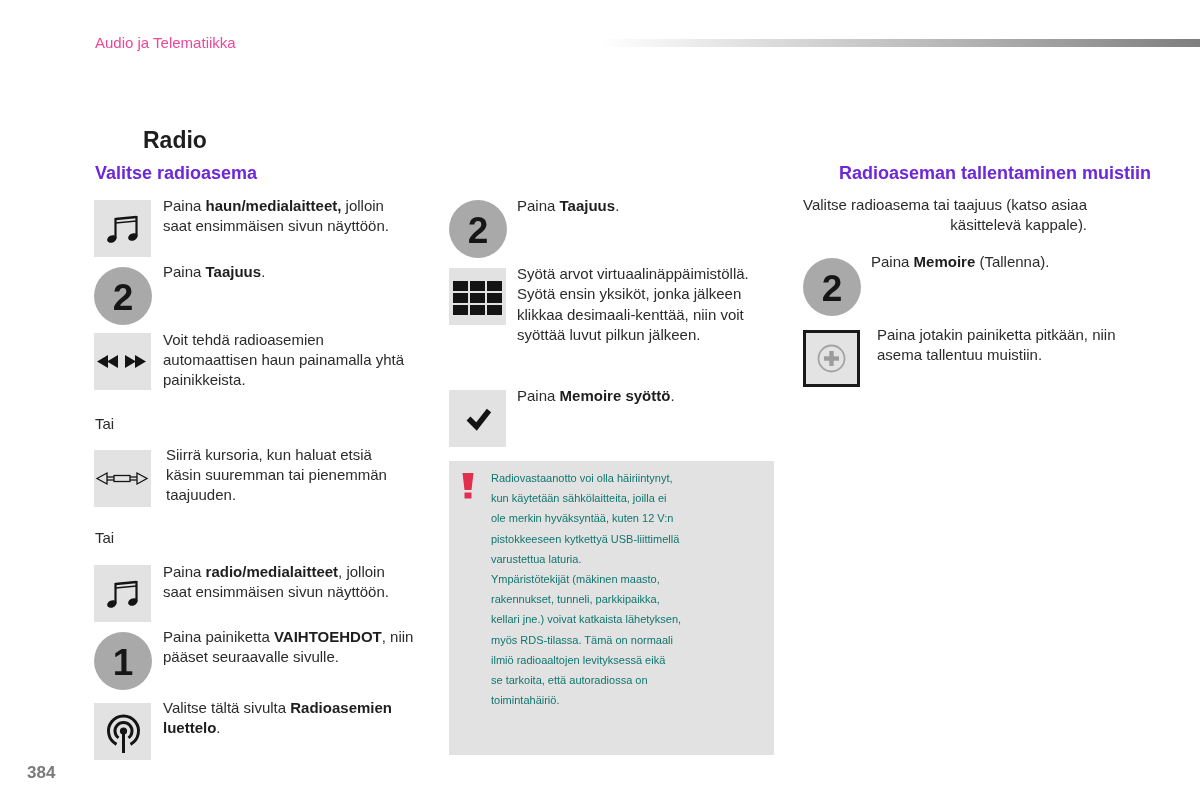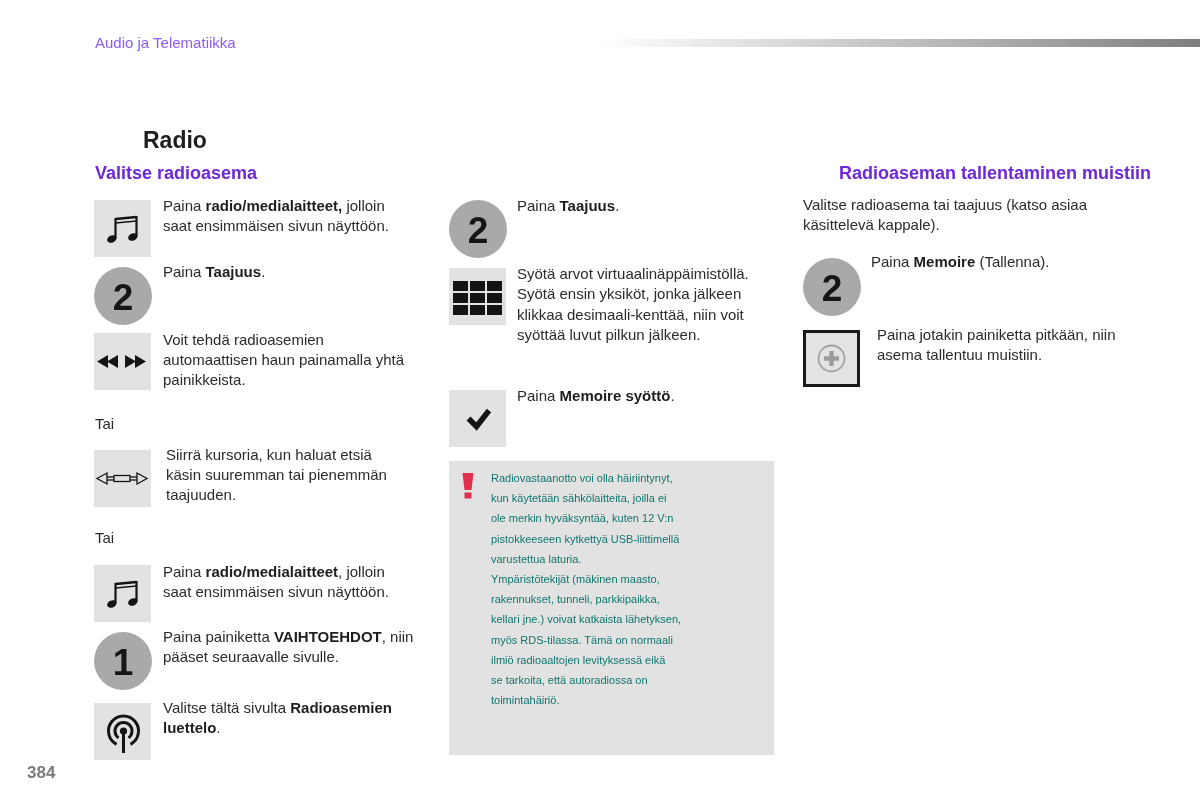--- a/index.html
+++ b/index.html
@@ -1,21 +1,21 @@
 <!DOCTYPE html>
 <html><head>
 <meta charset="utf-8">
 <style>
   html, body { margin: 0; padding: 0; }
   body {
     width: 1200px; height: 800px; background: #ffffff; position: relative; overflow: hidden;
     font-family: "Liberation Sans", sans-serif; color: #2b2b2b;
   }
   .abs { position: absolute; }
-  .section-title { left: 95px; top: 34px; font-size: 15px; line-height: 18px; color: #8b5cf6; }
+  .section-title { left: 95px; top: 34px; font-size: 15px; line-height: 18px; color: #ec4899; }
   .header-rule {
     left: 600px; top: 39px; width: 600px; height: 8px;
     background: linear-gradient(to right, #ffffff 0%, #e6e6e6 20%, #b4b4b4 60%, #7e7e7e 100%);
   }
   .page-title { left: 95px; top: 126px; font-size: 23px; line-height: 28px; font-weight: bold; color: #1e1e1e; margin-left: 48px; }
   .subheading { font-size: 18px; line-height: 22px; font-weight: bold; color: #6d28d9; white-space: nowrap; }
   .txt { font-size: 15px; line-height: 20px; white-space: pre; color: #2b2b2b; }
   .txt b { font-weight: bold; color: #1e1e1e; }
   .tile { width: 57px; height: 57px; background: #e2e2e2; }
   .tile svg { display: block; width: 57px; height: 57px; }
@@ -47,21 +47,21 @@
     <g stroke="#141414" fill="none">
       <line x1="21.5" y1="19" x2="42.5" y2="17" stroke-width="2.4"></line>
       <line x1="21.5" y1="23" x2="42.5" y2="21" stroke-width="1.4"></line>
       <line x1="21.5" y1="18" x2="21.5" y2="38.5" stroke-width="2.2"></line>
       <line x1="42.5" y1="16" x2="42.5" y2="36.5" stroke-width="2.2"></line>
     </g>
     <ellipse cx="17.8" cy="39" rx="4.9" ry="3.6" transform="rotate(-25 17.8 39)" fill="#141414"></ellipse>
     <ellipse cx="38.8" cy="37" rx="4.9" ry="3.6" transform="rotate(-25 38.8 37)" fill="#141414"></ellipse>
   </svg>
 </div>
-<div class="abs txt" style="left:163px;top:196px;"><span>Paina </span><b>radio/medialaitteet,</b><span> jolloin
+<div class="abs txt" style="left:163px;top:196px;"><span>Paina </span><b>haun/medialaitteet,</b><span> jolloin
 saat ensimmäisen sivun näyttöön.</span></div>
 
 <div class="abs badge" style="left:94px;top:267px;">
     <span>2</span>
   </div>
 <div class="abs txt" style="left:163px;top:262px;"><span>Paina </span><b>Taajuus</b><span>.</span></div>
 
 <div class="abs tile" style="left:94px;top:333px;">
   <svg viewBox="0 0 57 57">
     <g fill="#141414">
@@ -177,21 +177,21 @@
 varustettua laturia.
 Ympäristötekijät (mäkinen maasto,
 rakennukset, tunneli, parkkipaikka,
 kellari jne.) voivat katkaista lähetyksen,
 myös RDS-tilassa. Tämä on normaali
 ilmiö radioaaltojen levityksessä eikä
 se tarkoita, että autoradiossa on
 toimintahäiriö.</div>
 
 <div class="abs subheading" style="left:803px;top:162px;margin-left:36px;">Radioaseman tallentaminen muistiin</div>
-<div class="abs txt" style="left:803px;top:195px;">Valitse radioasema tai taajuus (katso asiaa
+<div class="abs txt" style="left:803px;top:195px;text-align:right;">Valitse radioasema tai taajuus (katso asiaa
 käsittelevä kappale).</div>
 
 <div class="abs badge" style="left:803px;top:258px;">
     <span>2</span>
   </div>
 <div class="abs txt" style="left:871px;top:252px;"><span>Paina </span><b>Memoire</b><span> (Tallenna).</span></div>
 
 <div class="abs plus-tile" style="left:803px;top:330px;">
   <svg viewBox="0 0 51 51">
     <circle cx="25.5" cy="25.5" r="13" fill="none" stroke="#a3a3a3" stroke-width="1.8"></circle>

